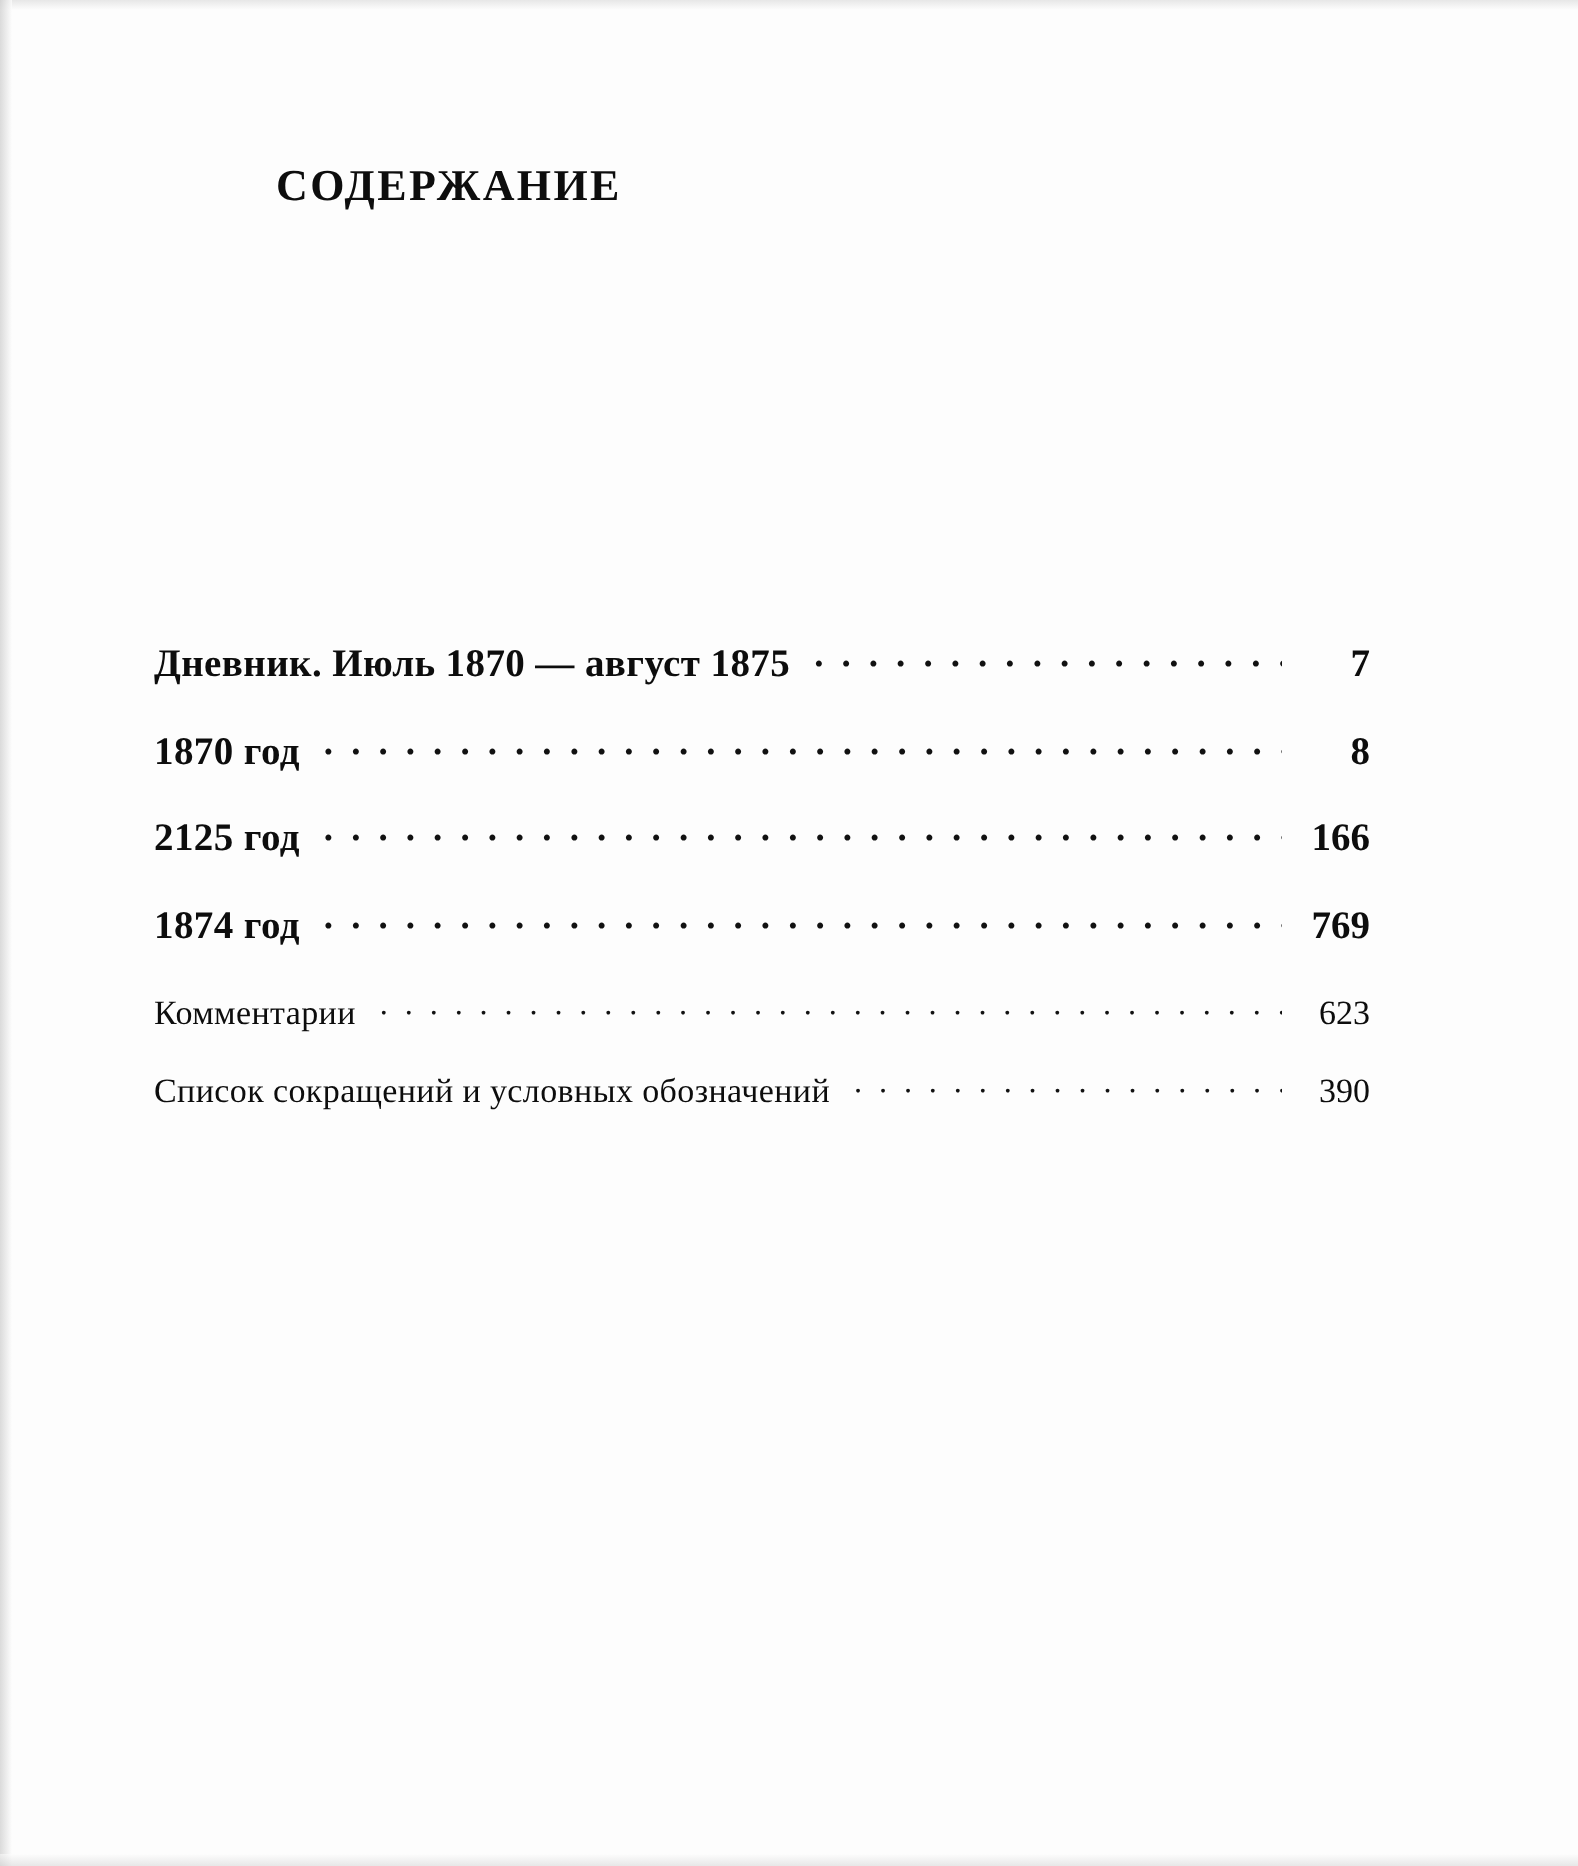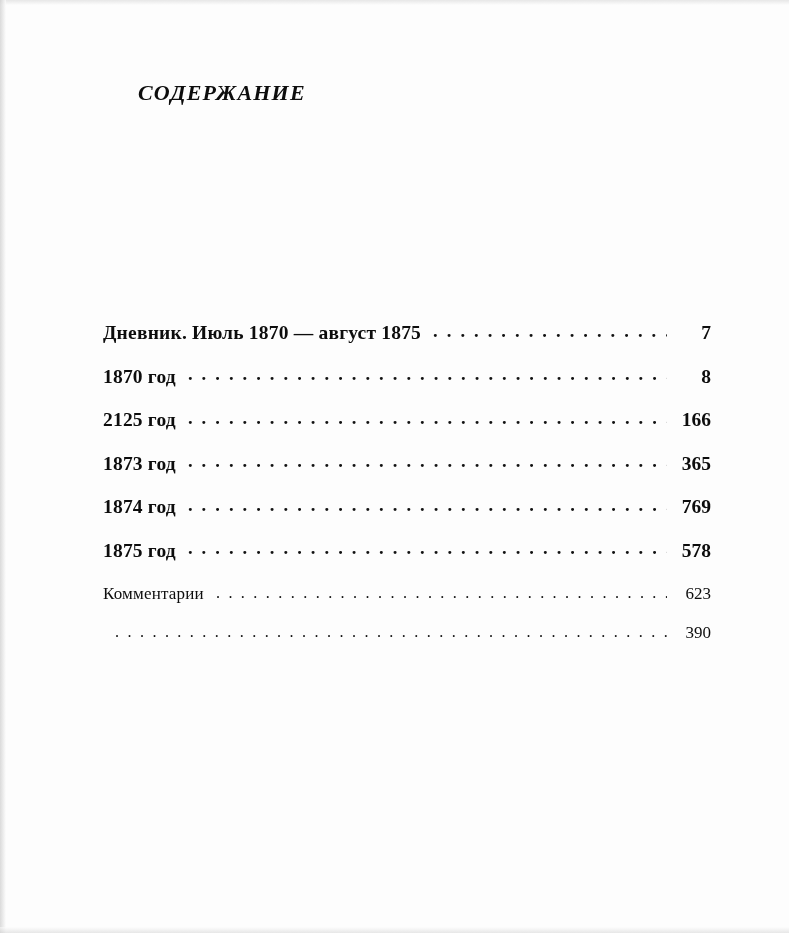--- a/index.html
+++ b/index.html
@@ -24,34 +24,32 @@
     background: #fdfdfd;
   }
   .page-title {
     position: absolute;
     left: 138px;
     top: 80px;
     font-size: 22px;
     font-weight: bold;
     letter-spacing: 1.2px;
     font-family: "Liberation Serif", serif;
-    font-style: italic;
   }
   .toc {
     position: absolute;
     left: 77px;
     top: 322px;
     width: 608px;
   }
   .toc-row {
     display: flex;
-    align-items: flex-end;
+    align-items: flex-start;
     width: 100%;
     font-size: 19px;
-    margin-left: 26px;
   }
   .toc-group-main .toc-row {
     font-weight: bold;
     font-size: 19.5px;
     margin-bottom: 21.5px;
   }
   .toc-group-back {
     margin-top: 22px;
   }
   .toc-group-back .toc-row {
@@ -140,49 +138,40 @@
         <span class="toc-page">8</span>
       </div>
 
 
       <div class="toc-row">
         <span class="toc-label">2125 год</span>
         <span class="leader"></span>
         <span class="toc-page">166</span>
       </div>
 
-      <div class="toc-row">
-        <span class="toc-label">1873 год</span>
-        <span class="leader"></span>
-        <span class="toc-page">365</span>
-      </div>
 
       <div class="toc-row">
         <span class="toc-label">1874 год</span>
         <span class="leader"></span>
         <span class="toc-page">769</span>
       </div>
 
-      <div class="toc-row">
-        <span class="toc-label">1875 год</span>
-        <span class="leader"></span>
-        <span class="toc-page">578</span>
-      </div>
 
     </div>
 
     <div class="toc-group-back">
 
       <div class="toc-row">
         <span class="toc-label">Комментарии</span>
         <span class="leader"></span>
         <span class="toc-page">623</span>
       </div>
 
       <div class="toc-row">
+        <span class="toc-label">Список сокращений и условных обозначений</span>
         <span class="leader"></span>
         <span class="toc-page">390</span>
       </div>
 
     </div>
 
   </div>
 
 </div>
 

